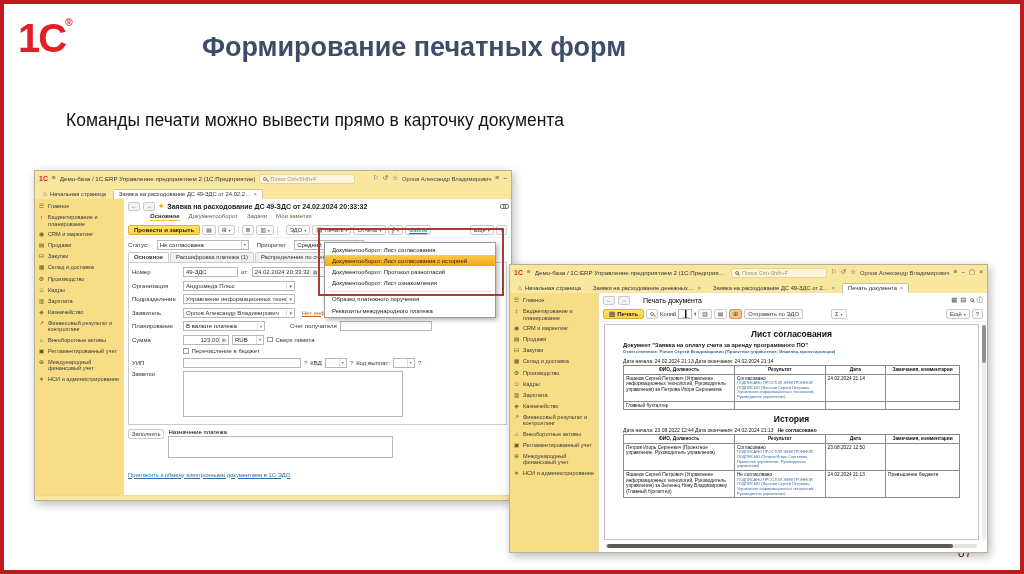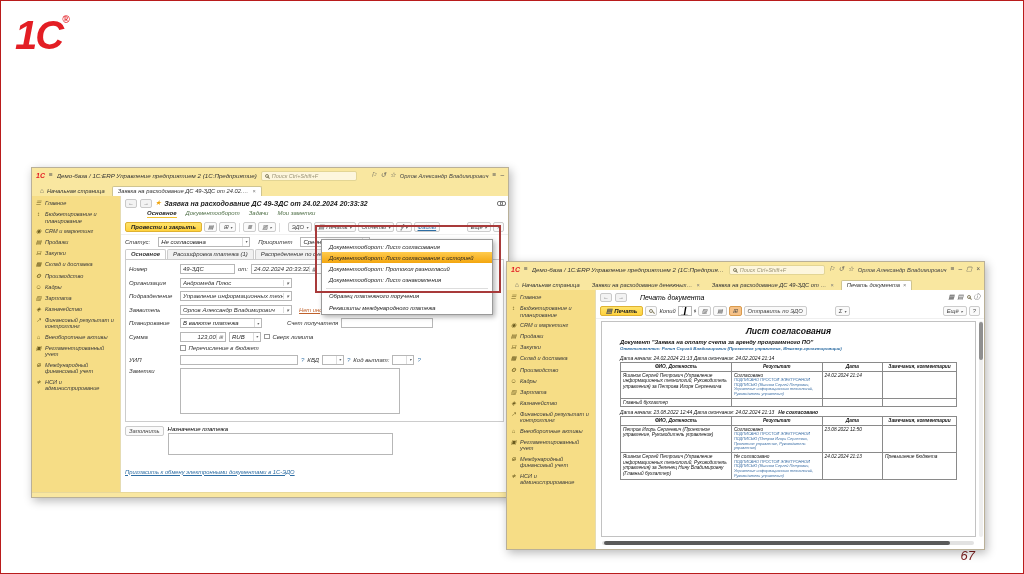--- a/index.html
+++ b/index.html
@@ -1,18 +1,18 @@
 <!DOCTYPE html>
 <html><head>
 <meta charset="utf-8">
 <style>
   * { margin:0; padding:0; box-sizing:border-box; }
   html,body { background:#888; }
   body { font-family:"Liberation Sans", sans-serif; }
-  #slide { position:relative; width:1024px; height:574px; background:#fff; border:1px solid #b91c1c; overflow:hidden; margin:0 auto;font-style:italic; }
+  #slide { position:relative; width:1024px; height:574px; background:#fff; border:4px solid #b91c1c; overflow:hidden; margin:0 auto; }
 
   
   .logo { position:absolute; left:14px; top:14px; color:#e31e24; font-weight:bold; font-size:40px; line-height:1; letter-spacing:-2px; }
   .logo .reg { font-size:10px; vertical-align:top; letter-spacing:0; }
   .slide-title { position:absolute; left:160px; top:28px; width:500px; text-align:center; font-size:27px; font-weight:bold; color:#3d4d68; }
   .slide-body { position:absolute; left:62px; top:103px; font-size:17.5px; color:#141414; line-height:1.5; }
   .page-num { position:absolute; right:48px; bottom:10px; font-size:13px; color:#7d1d1d; }
 
   
   .win { position:absolute; background:#fff; border:1px solid #b9b098; box-shadow:2px 3px 9px rgba(0,0,0,.28); overflow:hidden; }
@@ -108,21 +108,23 @@
   .hscroll { position:absolute; left:6px; right:10px; bottom:4px; height:4px; background:#e2e2e2; border-radius:2px; }
   .hthumb { position:absolute; top:0; left:2px; width:93%; height:4px; background:#5a5a5a; border-radius:2px; }
   .btn-orange { background:#f6c288; border:1px solid #d99b4e; }
 </style>
 </head>
 <body>
 
 <div id="slide">
 
   <div class="logo"><span>1С</span><span class="reg">®</span></div>
+  <div class="slide-title">Формирование печатных форм</div>
   <div class="slide-body">
+    <div>Команды печати можно вывести прямо в карточку документа</div>
   </div>
 
   <div id="win1" class="win">
     <div class="titlebar">
       <span class="tb-logo">1С</span>
       <span class="ico">≡</span>
       <span class="tb-title">Демо-база / 1С:ERP Управление предприятием 2 (1С:Предприятие)</span>
       <span class="searchbox">
           <span class="mag"></span>
           <span>Поиск Ctrl+Shift+F</span>
@@ -570,20 +572,21 @@
               </tr><tr>
                 <td>Главный бухгалтер</td>
                 <td class="td-c">
                     <div></div>
                     <div class="sig"></div>
                   </td>
                 <td></td>
                 <td></td>
               </tr></tbody>
           </table>
+          <div class="pv-h1" style="margin-top:4px">История</div>
           <div class="pv-dates"><span>Дата начала: 23.08.2022 12:44 Дата окончания: 24.02.2024 21:13</span><b>Не согласовано</b></div>
           <table class="pv-table">
             <colgroup>
                 <col class="c-fio">
                 <col class="c-res">
                 <col class="c-date">
                 <col class="c-com">
               </colgroup>
             <thead>
                 <tr>

